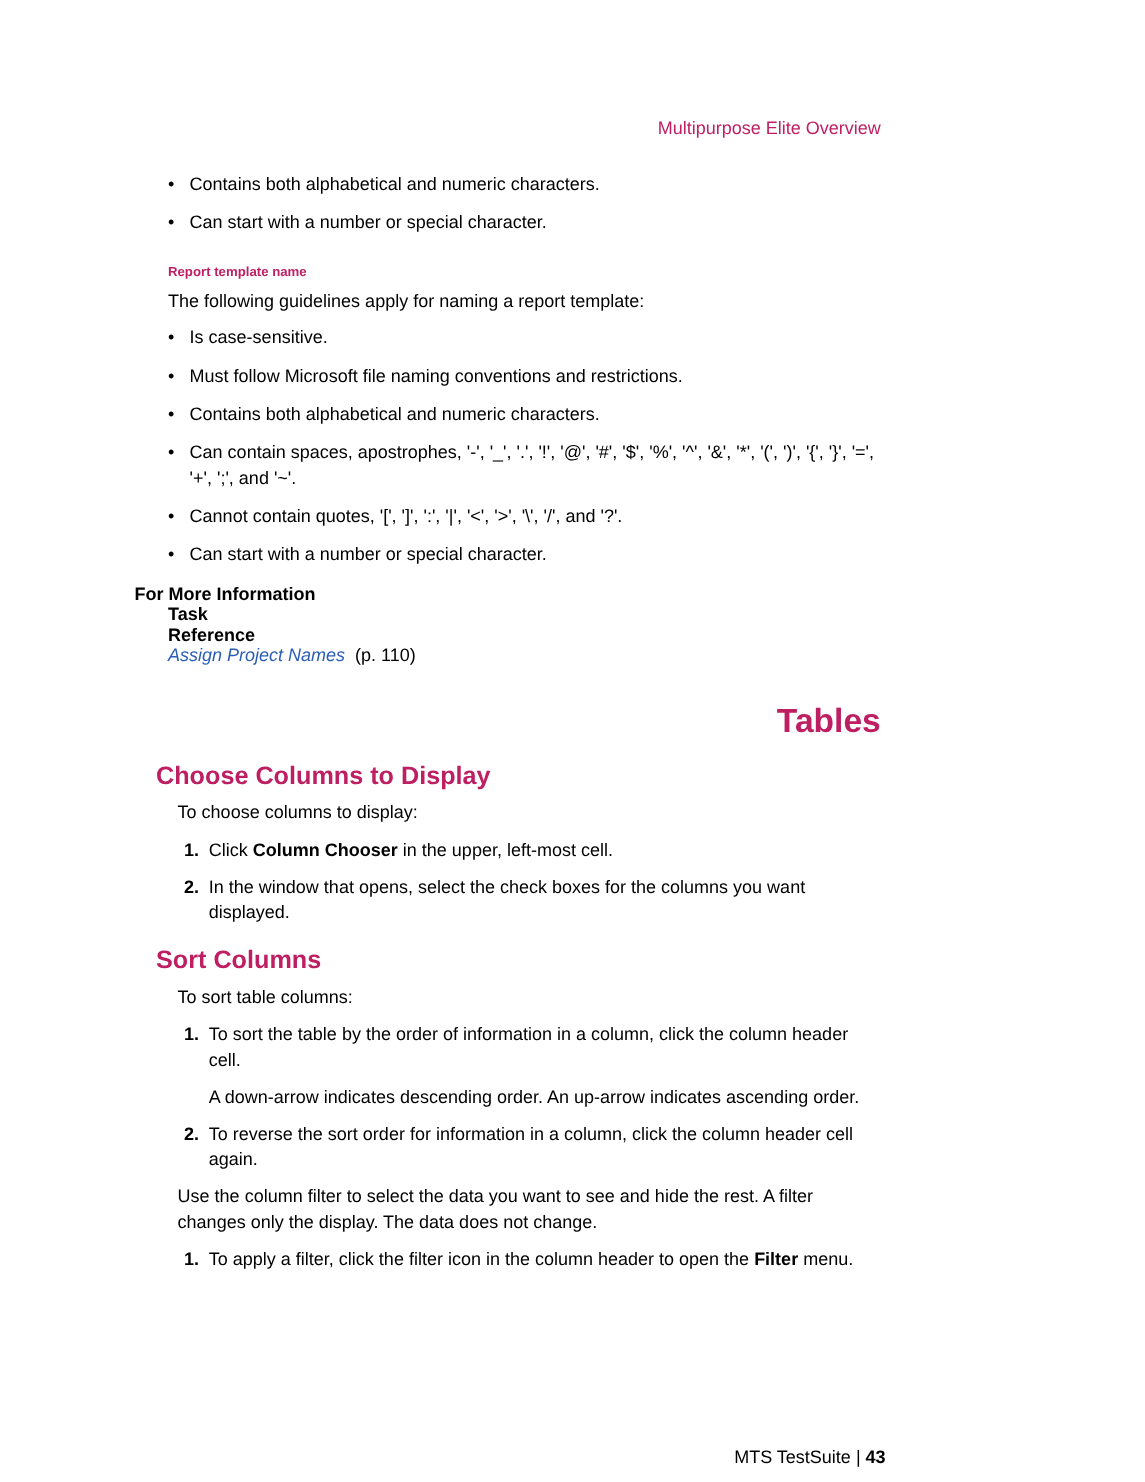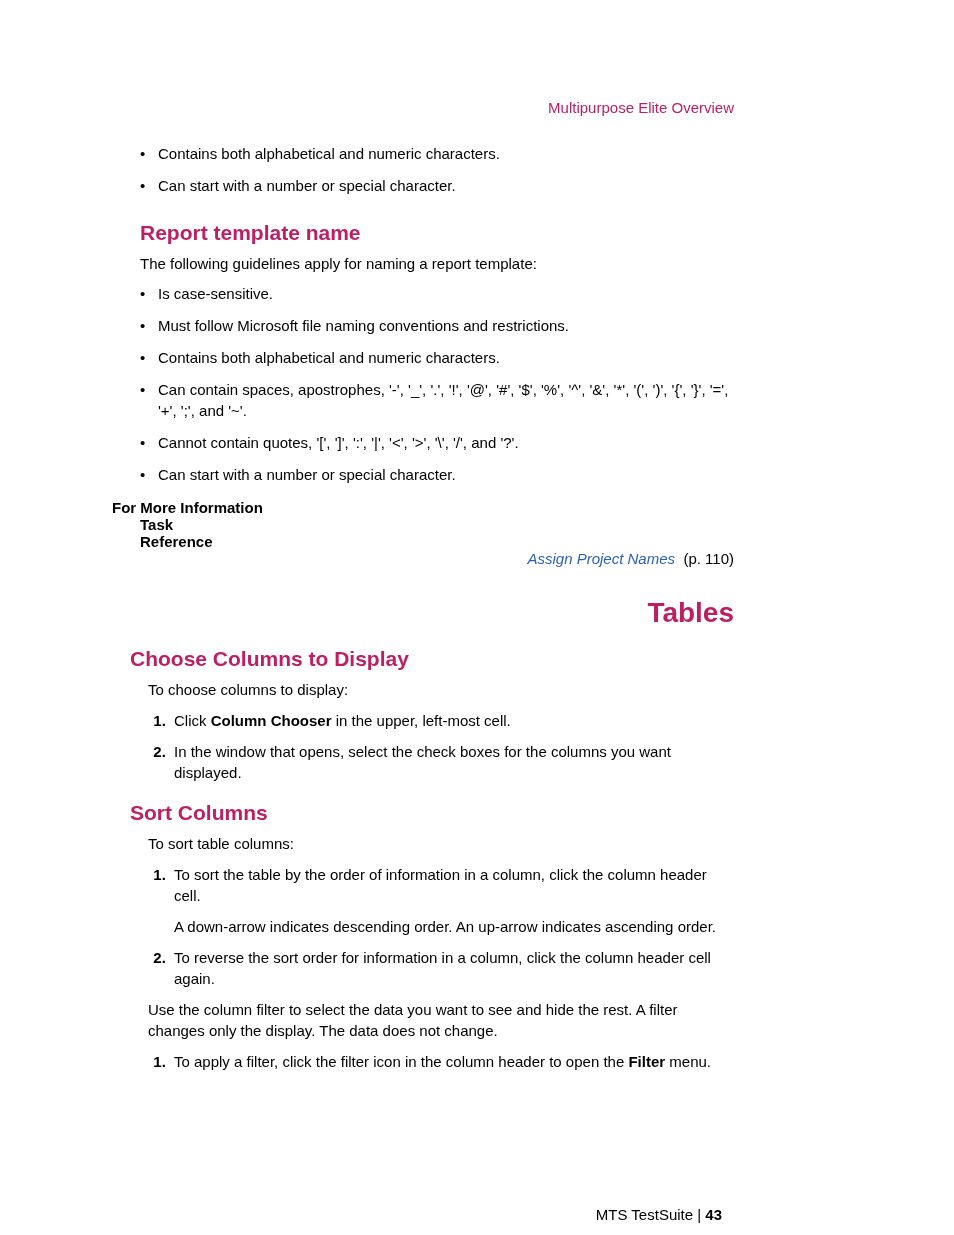--- a/index.html
+++ b/index.html
@@ -37,40 +37,39 @@
   }
   ul.bullets li::before {
     content: "•";
     position: absolute;
     left: 0;
     top: 0;
   }
   .sub-heading {
     color: #be1e62;
     font-weight: bold;
-    font-size: 21px;
+    font-size: 11px;
     margin: 24px 0 8px 28px;
   }
   .intro-text {
     margin: 0 0 10px 28px;
     line-height: 1.4;
   }
   .more-info {
     margin-top: 14px;
   }
   .more-info .mi-title {
     font-weight: bold;
   }
   .more-info .mi-task, .more-info .mi-ref {
     font-weight: bold;
     margin-left: 28px;
   }
   .more-info .mi-link {
     margin-left: 28px;
-    text-align: right;
   }
   .more-info .mi-link a {
     color: #2b5fb7;
     font-style: italic;
     text-decoration: none;
   }
   .more-info .mi-link span.pg {
     color: #000;
     font-style: normal;
   }
@@ -102,21 +101,21 @@
   }
   ol.steps li .step-para {
     margin-top: 10px;
   }
   ol.steps li::marker {
     font-weight: bold;
   }
   .footer {
     position: absolute;
     bottom: 52px;
-    right: 84px;
+    right: 68px;
     font-size: 15px;
   }
   .footer .pg {
     font-weight: bold;
   }
   b { font-weight: bold; }
 </style>
 </head>
 <body>
 

